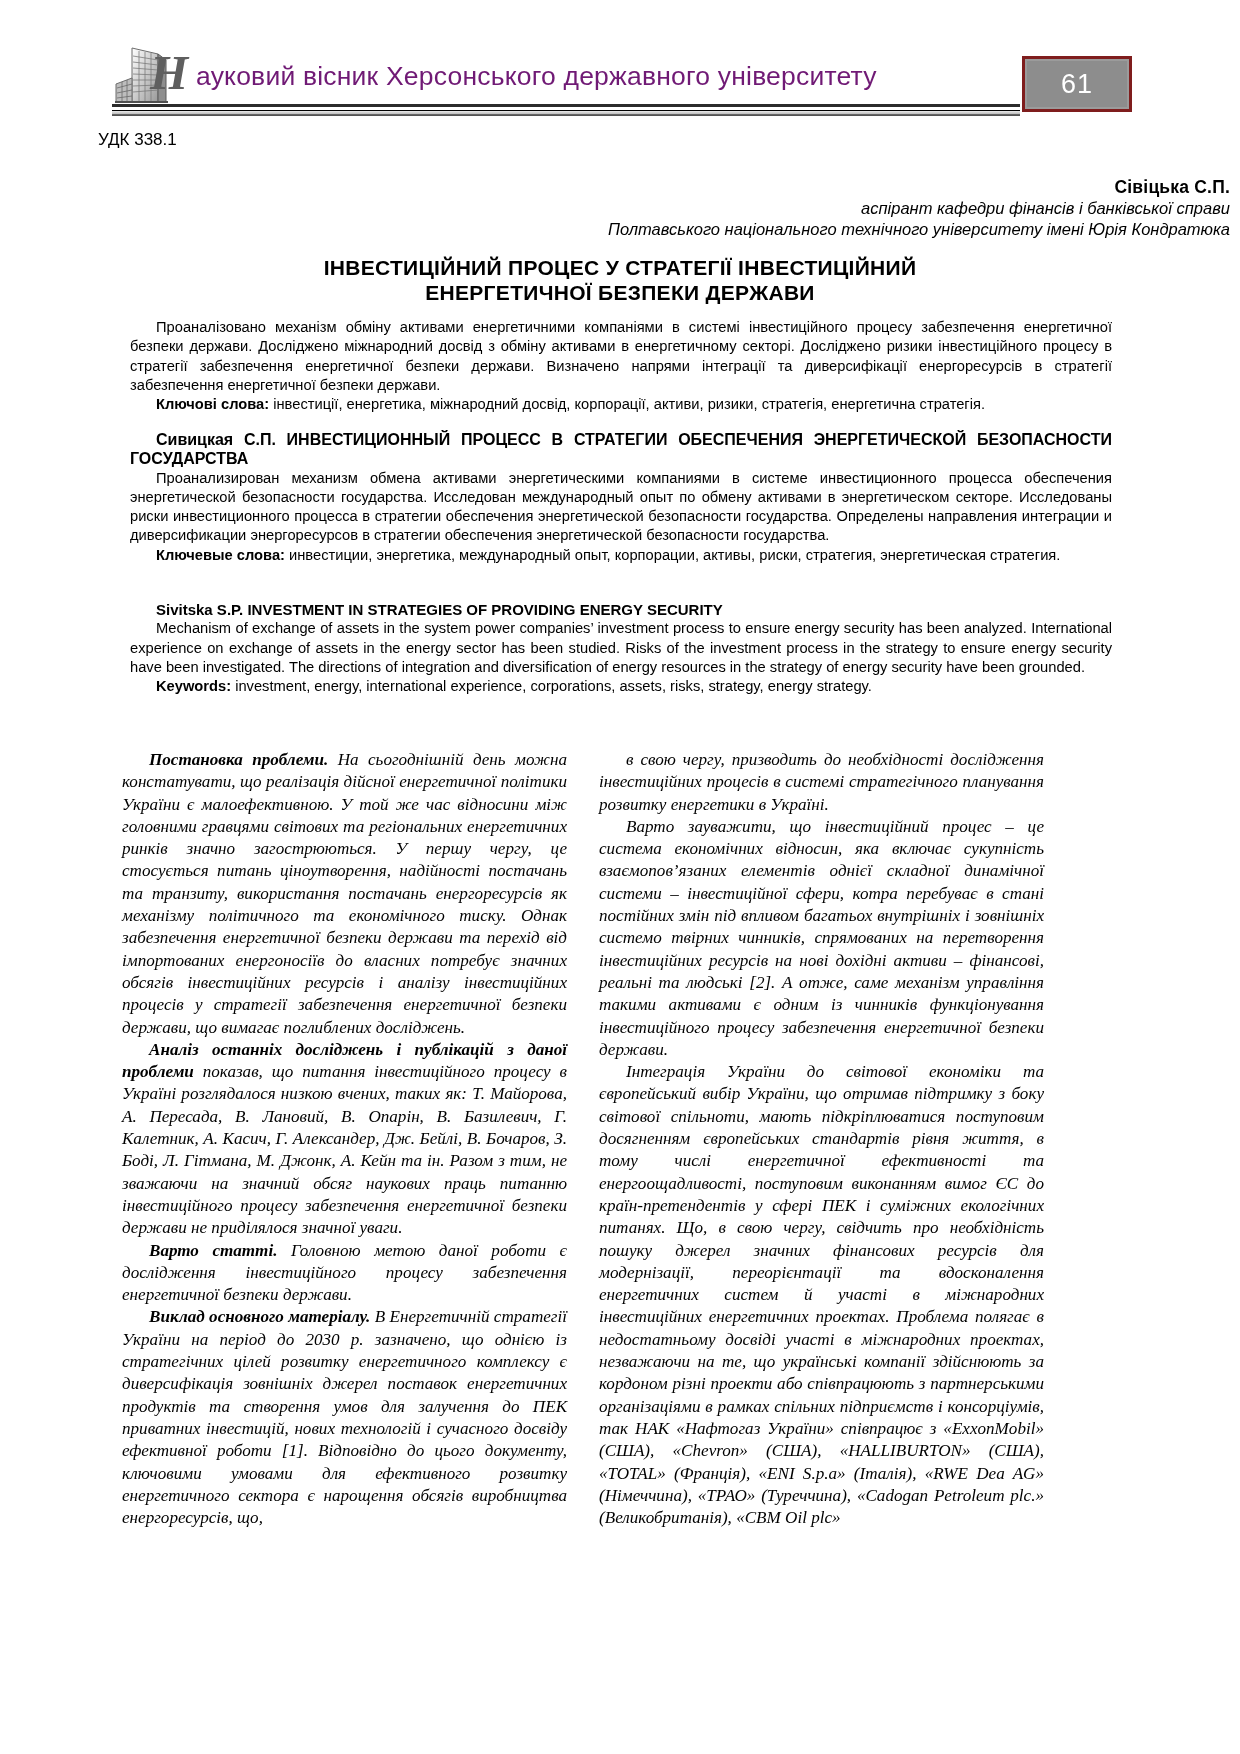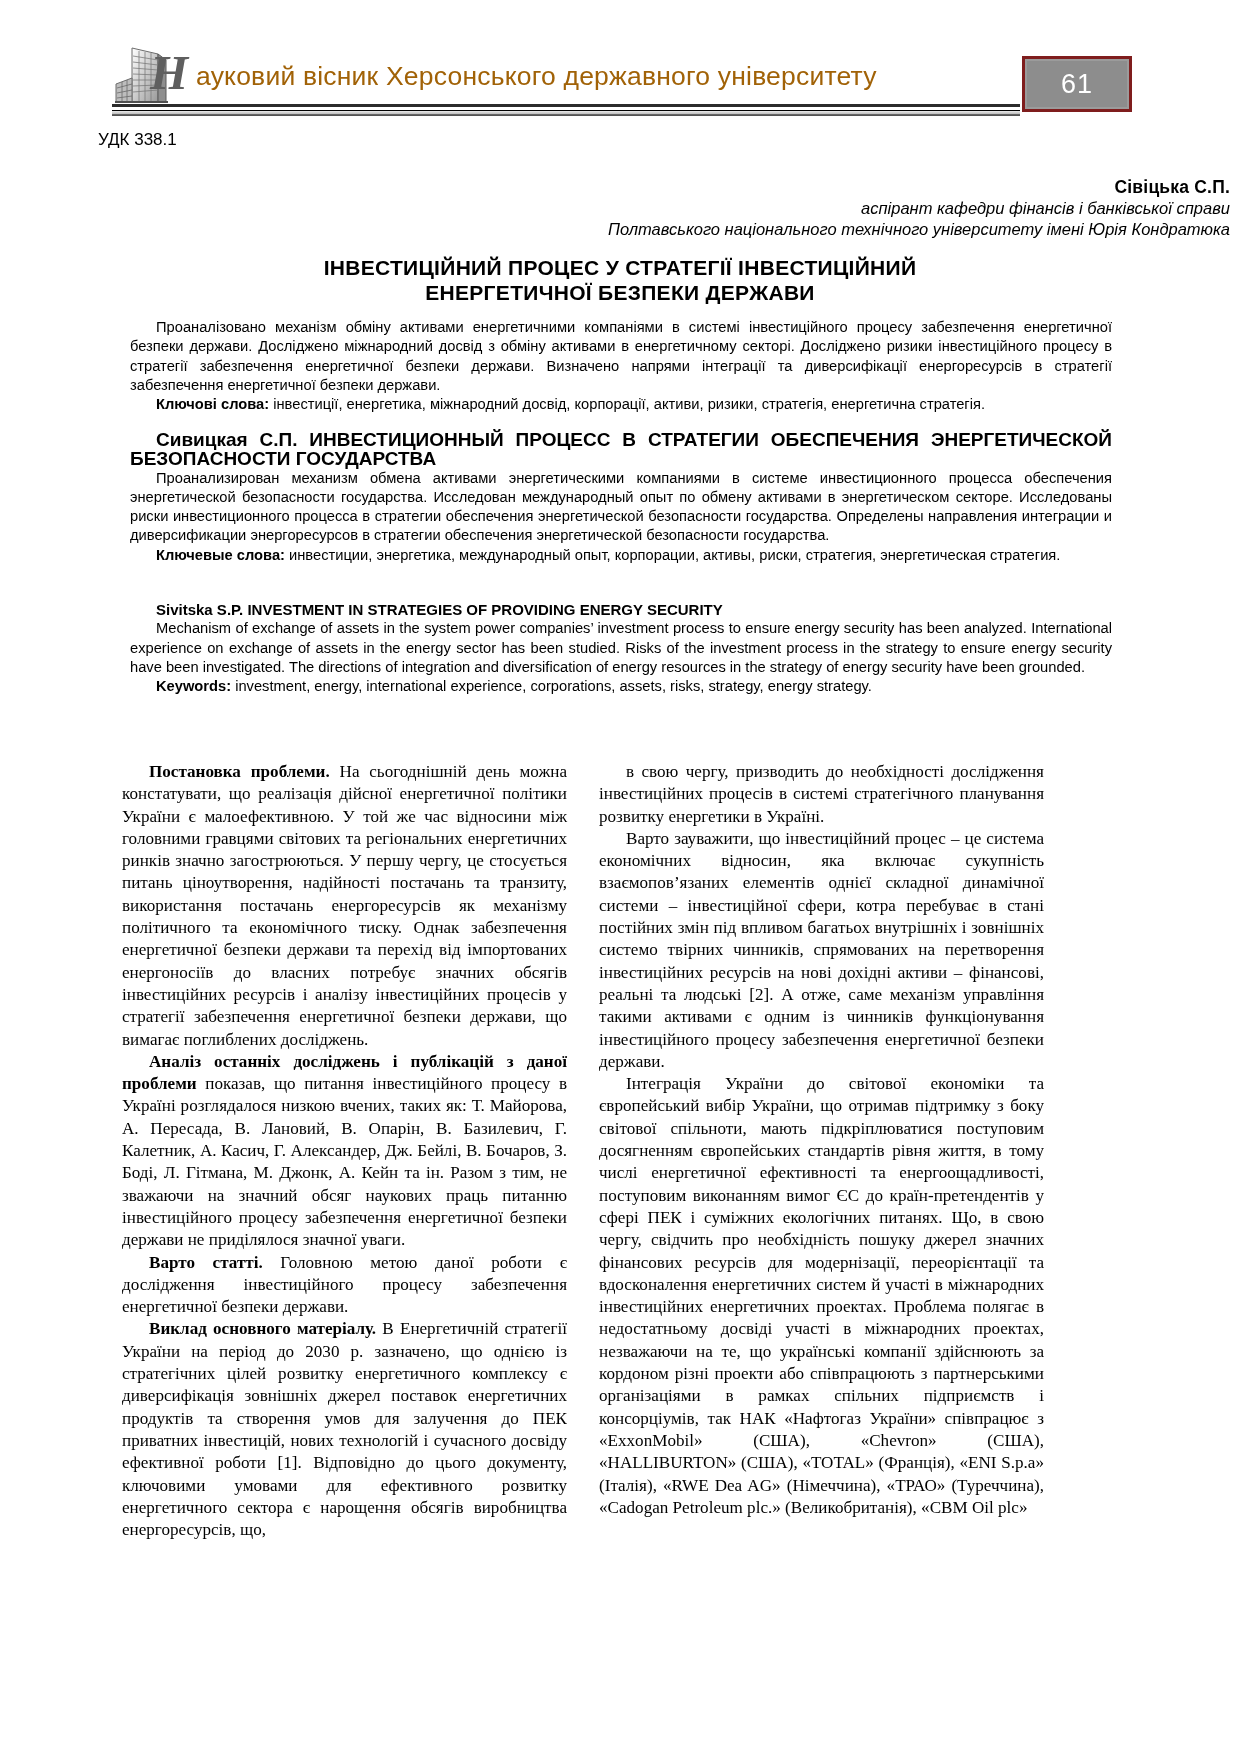--- a/index.html
+++ b/index.html
@@ -29,21 +29,21 @@
     font-family:"Liberation Serif", serif;
     font-style:italic; font-weight:700;
     font-size:49px; line-height:54px;
     color:#5f5f5f;
     letter-spacing:-1px;
   }
   .hdr-title{
     position:absolute; left:84px; top:18px;
     font-family:"Liberation Sans", sans-serif;
     font-size:26.5px; line-height:32px;
-    color:#a16207;
+    color:#701a75;
     letter-spacing:.2px;
     white-space:nowrap;
   }
   .hdr-rule{
     position:absolute; left:112px; top:110px; width:908px; height:6px;
     background:linear-gradient(to bottom,#000 0,#000 1px,#e9e9e9 1px,#bcbcbc 4px,#6e6e6e 4px,#4a4a4a 6px);
   }
   .hdr-rule2{
     position:absolute; left:112px; top:104px; width:908px; height:3px;
     background:#2b2b2b;
@@ -90,43 +90,44 @@
   
   .abstract{
     position:absolute; left:130px; width:982px;
     font-size:14.7px; line-height:19.3px;
     text-align:justify;
     text-justify:inter-word;
   }
   .abstract p{ text-indent:26px; }
   .abstract b{ font-weight:700; }
   .ab-head{
-    font-size:19px; font-weight:700; line-height:19.3px;
+    font-size:16px; font-weight:700; line-height:19.3px;
     text-align:justify; text-indent:26px;
   }
   .ab-head-en{
     font-size:15px; font-weight:700; line-height:19.3px;
     text-indent:26px;
   }
 
   #abstract-uk{ top:318px; }
   #abstract-ru{ top:430px; }
   #abstract-en{ top:600px; }
 
   
   .body-cols{
     position:absolute; left:122px; top:745px; width:1000px; height:960px;
   }
   .col{
-    position:absolute; top:16px; width:445px;
+    position:absolute; top:4px; width:445px;
     font-family:"Liberation Serif", serif;
     font-size:17.1px; line-height:22.3px;
     text-align:justify;
     text-justify:inter-word;
     hyphens:manual;
+    font-style:italic;
   }
   .col-left{ left:0; }
   .col-right{ left:477px; }
   .col p{ text-indent:27px; margin:0; }
   .col b{ font-weight:700; }
 </style>
 </head>
 <body>
 
 <div class="page-header">

